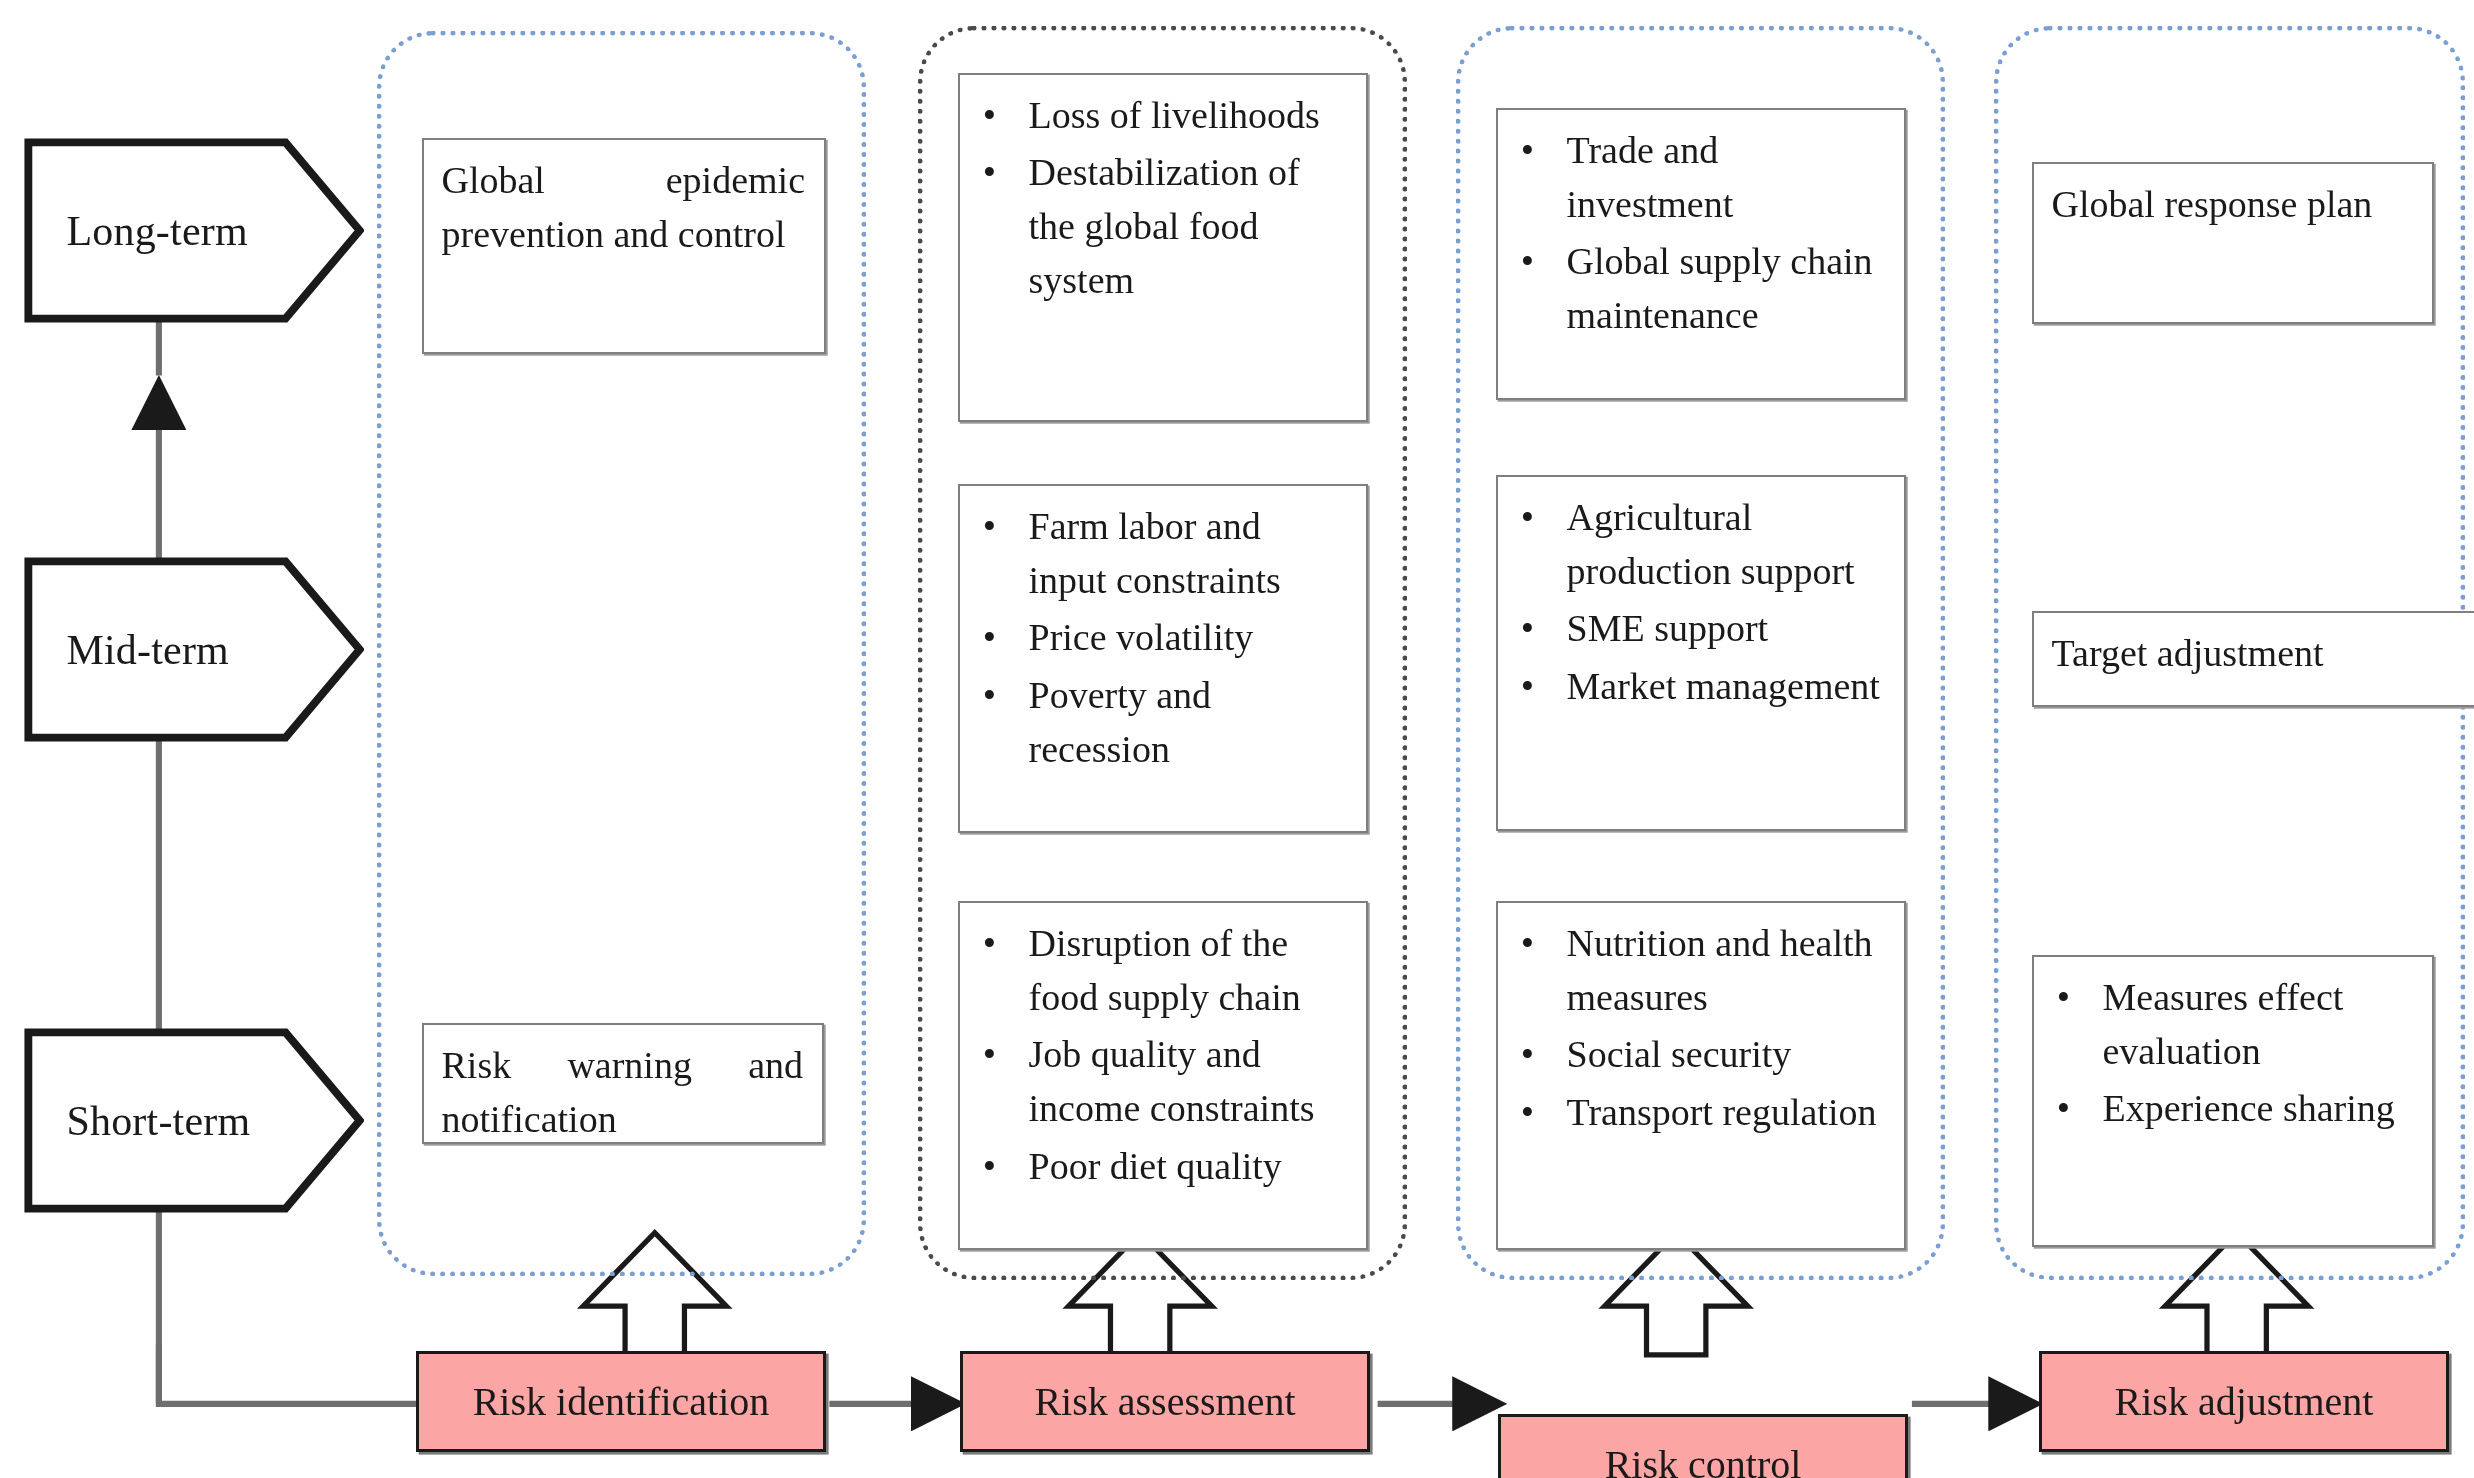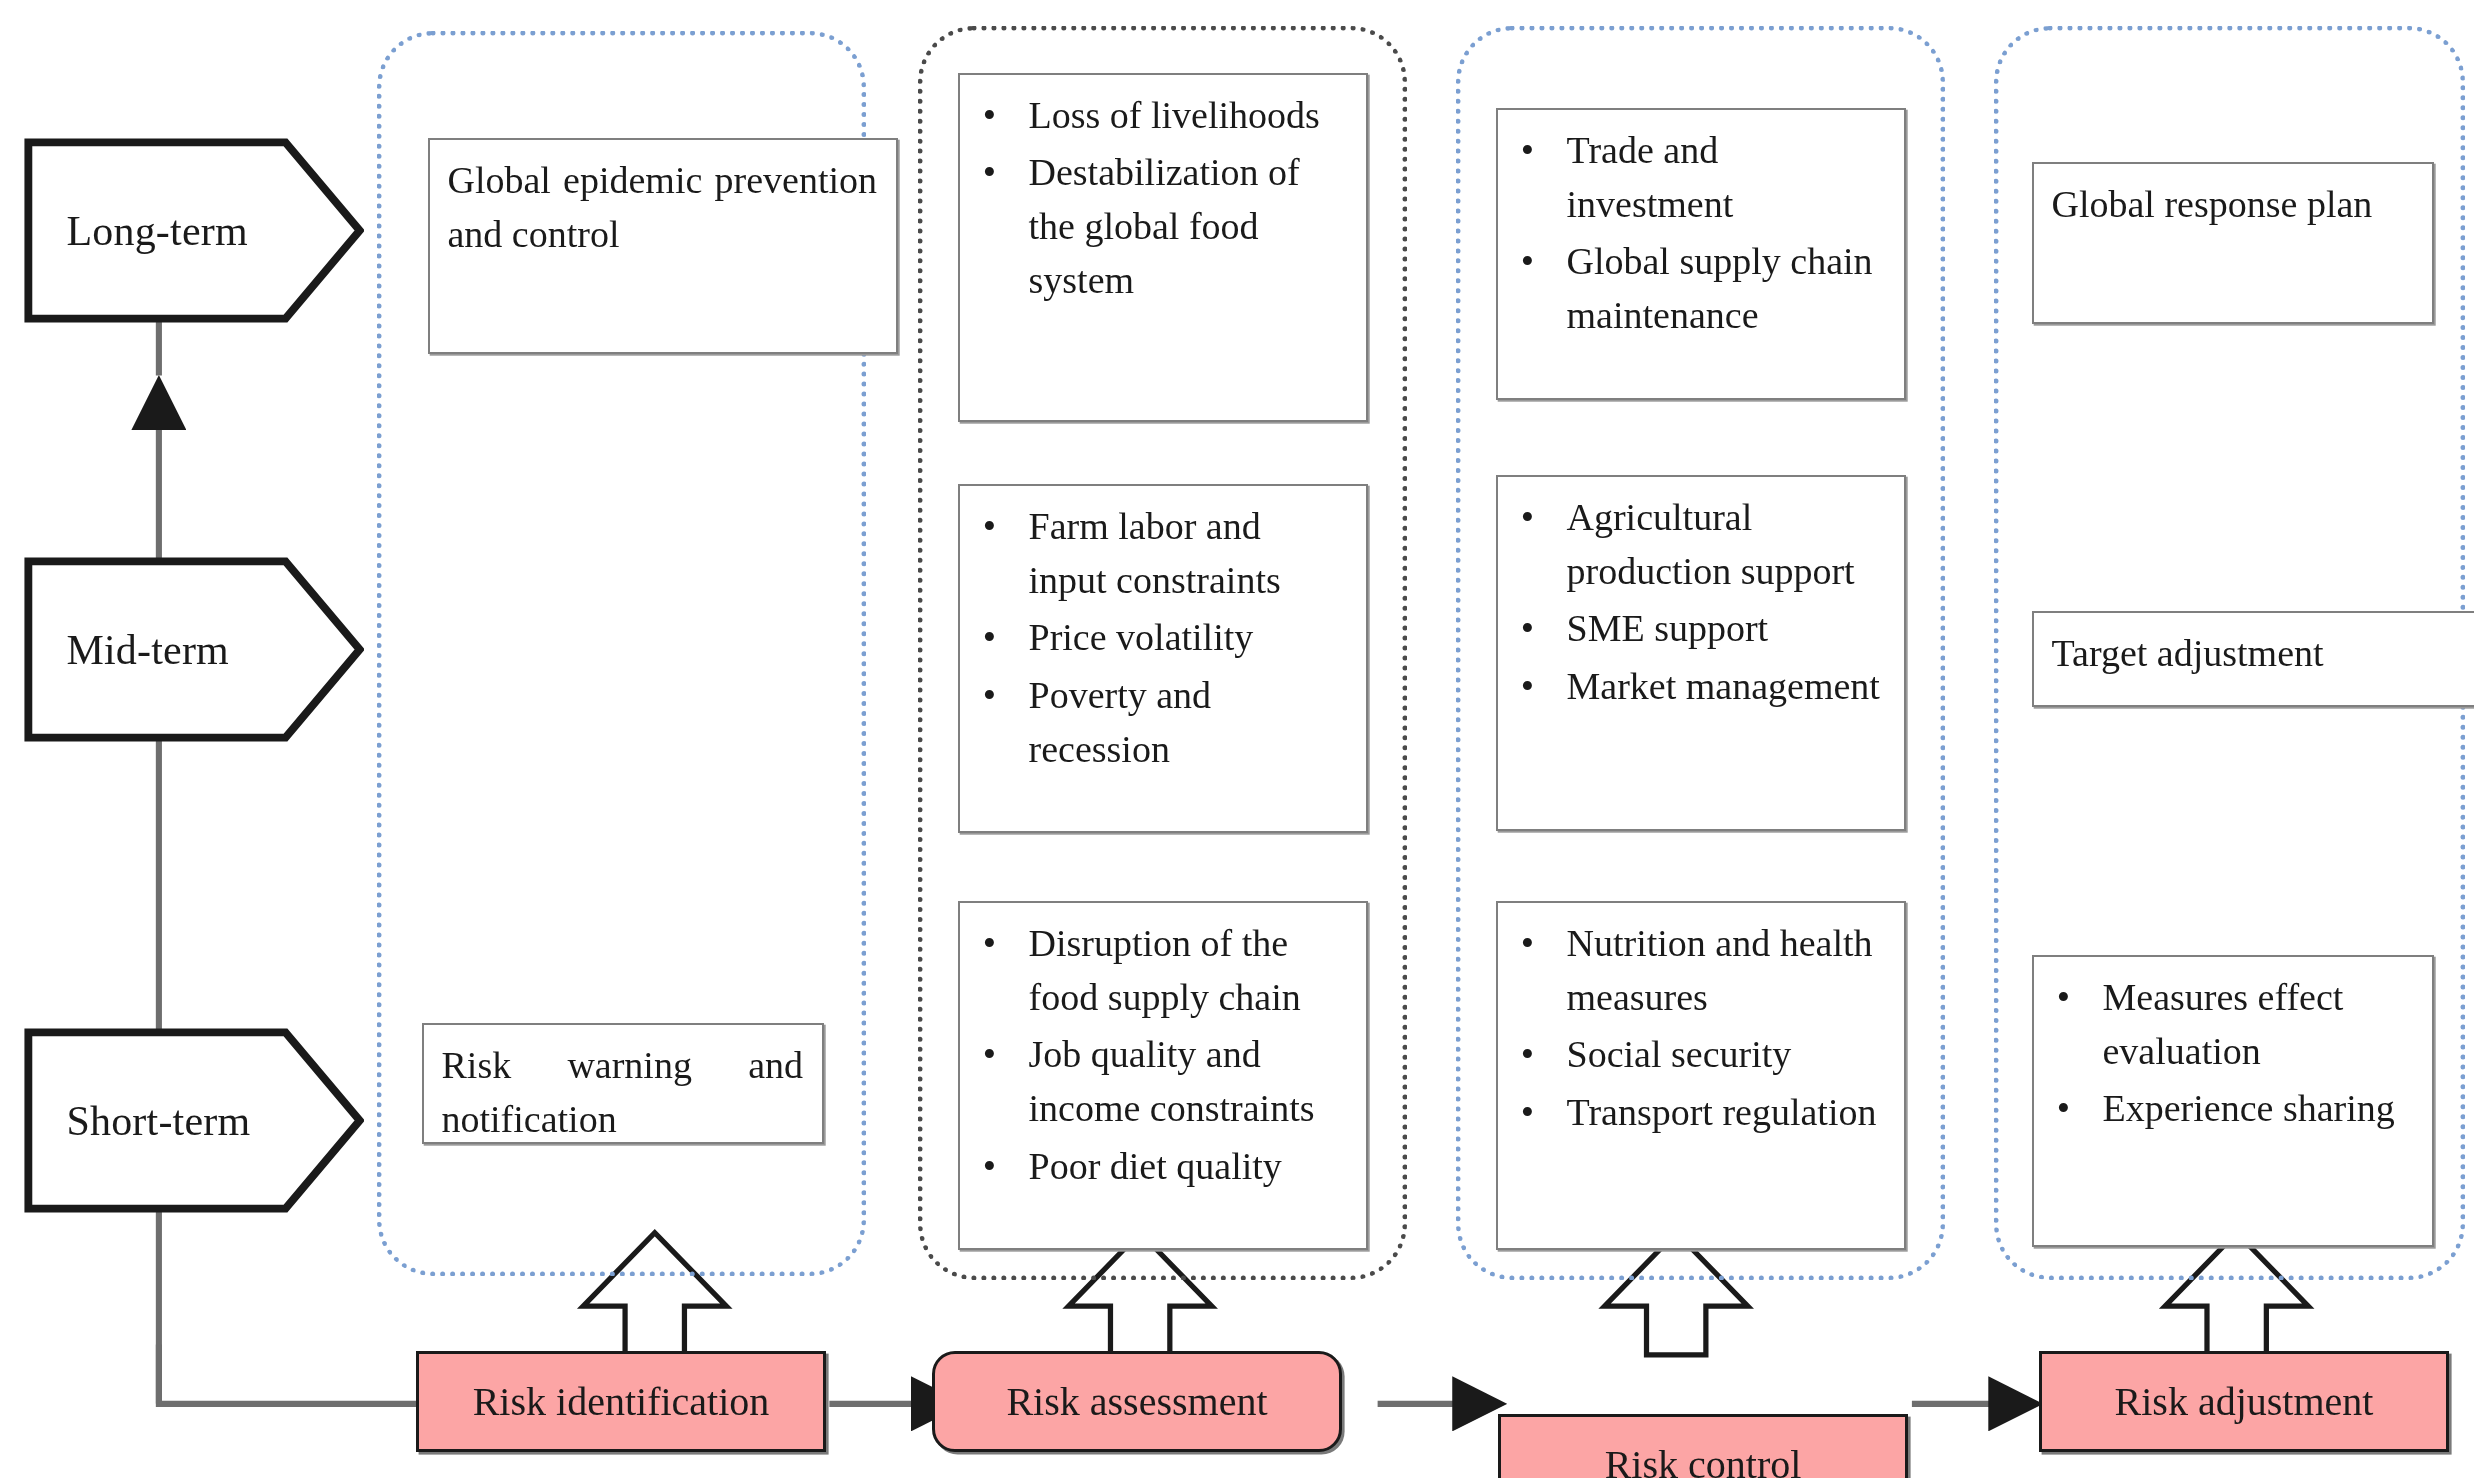--- a/index.html
+++ b/index.html
@@ -149,21 +149,21 @@
 
   <div class="chev" style="left:24.4px; top:1028px; width:340px; height:185px;">
     <svg width="340" height="185" viewBox="0 0 390 212">
       <path d="M5 5 L300 5 L385 106 L300 207 L5 207 Z" fill="#ffffff" stroke="#1a1a1a" stroke-width="9"></path>
     </svg>
     <span class="lbl">Short-term</span>
   </div>
 
   <div class="group blue" style="left:377px; top:31px; width:489px; height:1245px;"></div>
 
-  <div class="box" style="left:422px; top:138px; width:470px; height:216px;margin-left:6px;">
+  <div class="box" style="left:422px; top:138px; width:404px; height:216px;">
     <div class="inner just">Global epidemic prevention and control</div>
   </div>
 
 
   <div class="box" style="left:422px; top:1023px; width:402px; height:121px;">
     <div class="inner just">Risk warning and notification</div>
   </div>
 
   <div class="group dark" style="left:918px; top:26px; width:489px; height:1254px;"></div>
 
@@ -243,21 +243,21 @@
         <li><span class="bul">•</span><span>Measures effect evaluation</span></li>
         <li><span class="bul">•</span><span>Experience sharing</span></li>
       </ul>
     </div>
   </div>
 
   <div class="pbox" style="left:416px; top:1351px; width:410px; height:101px;">
     <span>Risk identification</span>
   </div>
 
-  <div class="pbox" style="left:932px; top:1351px; width:410px; height:101px;border-radius:23px;">
+  <div class="pbox" style="left:960px; top:1351px; width:410px; height:101px;">
     <span>Risk assessment</span>
   </div>
 
   <div class="pbox" style="left:1498px; top:1414px; width:410px; height:101px;">
     <span>Risk control</span>
   </div>
 
   <div class="pbox" style="left:2039px; top:1351px; width:410px; height:101px;">
     <span>Risk adjustment</span>
   </div>

